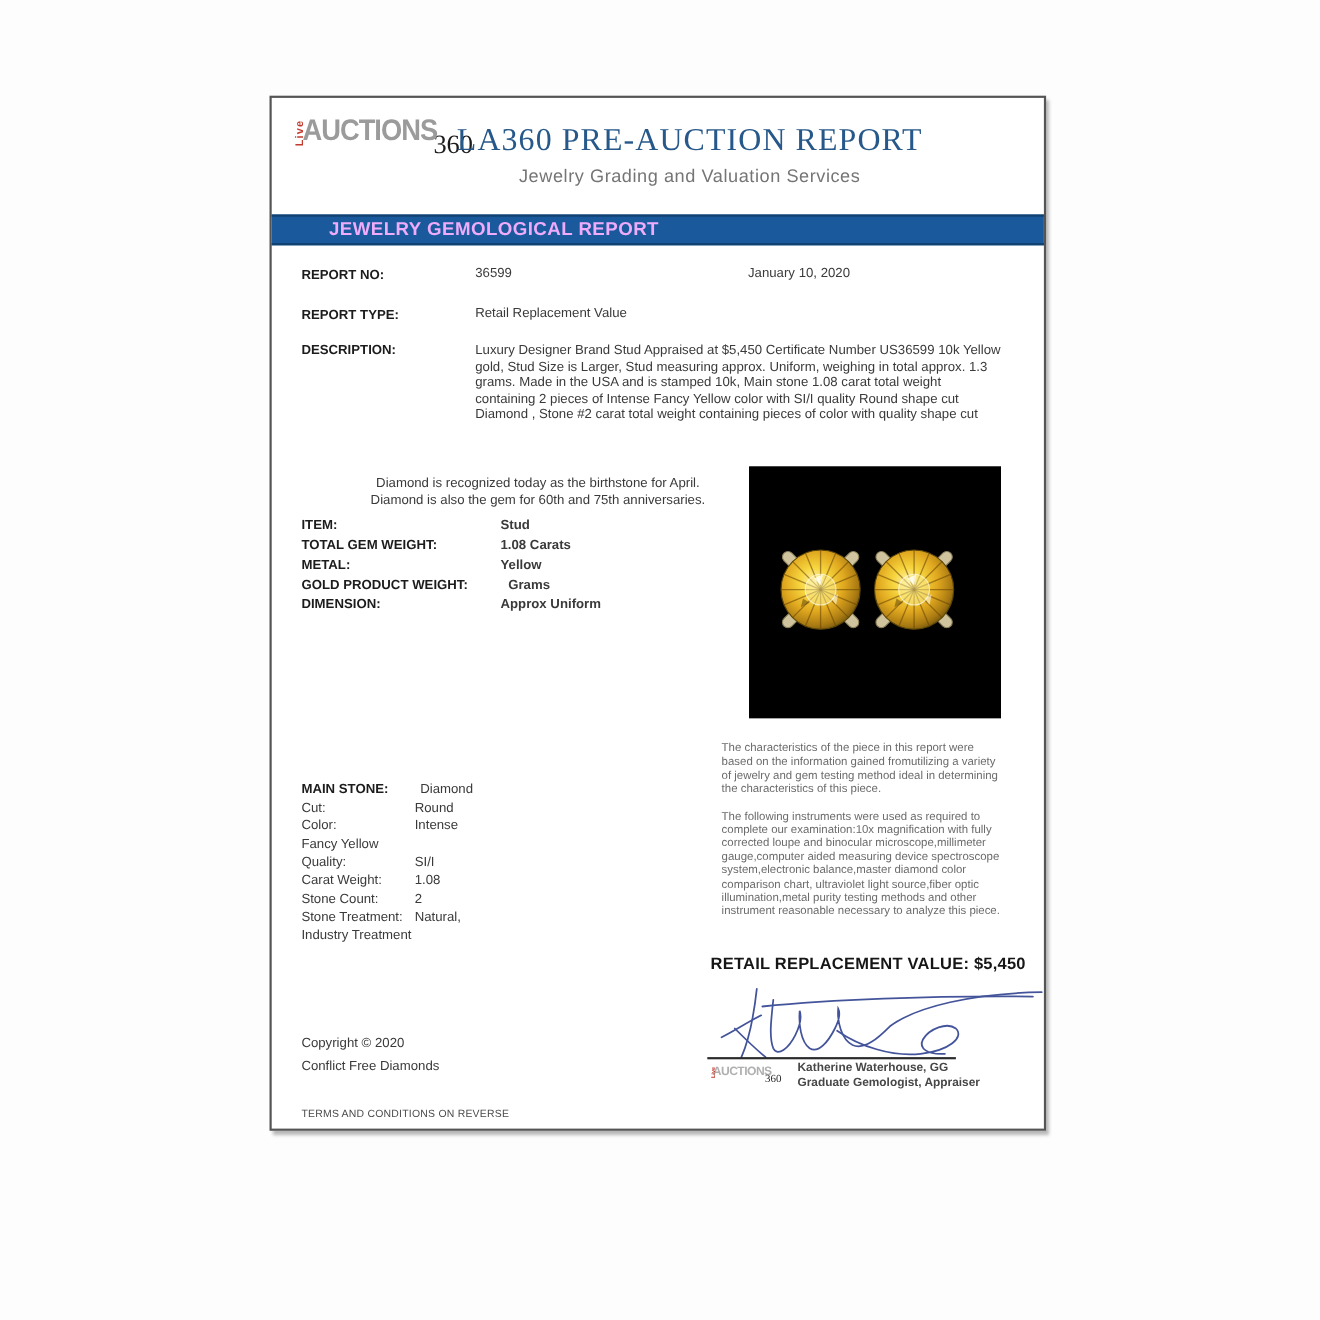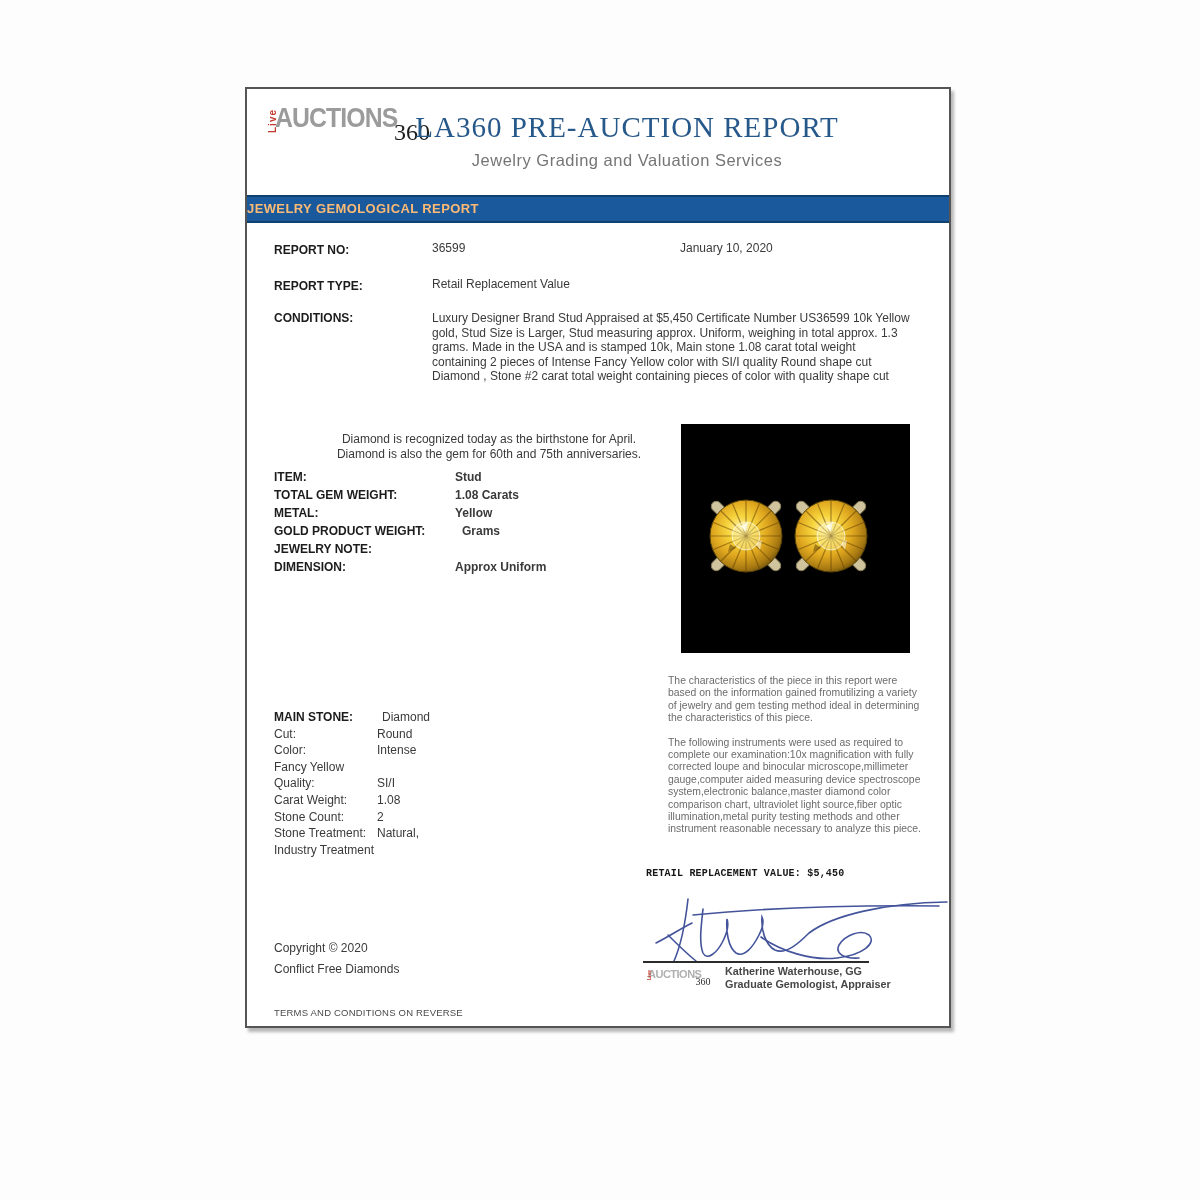--- a/index.html
+++ b/index.html
@@ -12,22 +12,22 @@
   .logo .live{color:#c23b2e;font-size:10px;font-weight:bold;letter-spacing:1px;
         transform:rotate(-90deg) translate(-30px,0);transform-origin:top left;display:inline-block;width:30px;}
   .logo .auctions{color:#9b9b9b;font-size:27px;font-weight:bold;letter-spacing:-1px;margin-left:-22px;
         transform:scaleX(.92);transform-origin:left;}
   .logo .n360{font-family:"Liberation Serif", serif;color:#1c1c1c;font-size:24px;margin-left:-14px;margin-top:16px;}
   .titleblock{position:absolute;left:110px;top:22px;width:540px;text-align:center;}
   .title{font-family:"Liberation Serif", serif;color:#27588a;font-size:29px;letter-spacing:1px;white-space:nowrap;}
   .subtitle{color:#757575;font-size:16.5px;margin-top:7px;letter-spacing:.5px;}
   .band{position:absolute;left:0;top:106px;width:100%;height:24px;background:#1a5a9c;
         border-top:2px solid #10416f;border-bottom:2px solid #10416f;}
-  .band span{display:block;color:#fdba74;font-size:13px;font-weight:bold;letter-spacing:.4px;
-        line-height:24px;}
+  .band span{display:block;color:#f0abfc;font-size:17px;font-weight:bold;letter-spacing:.4px;
+        line-height:24px;padding-left:52px;}
   
   .lbl{font-weight:bold;color:#1c1c1c;font-size:12px;}
   .val{color:#3a3a3a;font-size:12px;}
   .metarow{position:absolute;left:27px;width:650px;}
   .metarow .lbl{position:absolute;left:0;top:2px;}
   .metarow .v1{position:absolute;left:158px;top:0;}
   .metarow .v2{position:absolute;left:406px;top:0;}
   .descrow{position:absolute;left:27px;top:222px;width:655px;}
   .descrow .lbl{position:absolute;left:0;top:0;}
   .desc-text{position:absolute;left:158px;top:0;width:478px;font-size:12px;line-height:14.6px;color:#3a3a3a;}
@@ -37,24 +37,24 @@
   .if-row{position:relative;height:18px;}
   .if-row .lbl{position:absolute;left:0;top:0;}
   .if-row .val{position:absolute;left:181px;top:0;font-weight:bold;}
   
   .photo{position:absolute;left:434px;top:335px;width:229px;height:229px;background:#000;}
   
   .mainstone{position:absolute;left:27px;top:620px;width:240px;font-size:12px;line-height:16.6px;color:#3a3a3a;}
   .ms-row .l{display:inline-block;min-width:103px;}
   .ms-row.first .l{font-weight:bold;color:#1c1c1c;min-width:108px;}
   
-  .chars{position:absolute;left:409px;top:586px;width:256px;font-size:10.4px;line-height:12.4px;color:#6b6b6b;margin-left:12px;}
+  .chars{position:absolute;left:409px;top:586px;width:256px;font-size:10.4px;line-height:12.4px;color:#6b6b6b;}
   .chars p{margin:0 0 12px 0;}
   
-  .retail{position:absolute;left:399px;top:779px;font-size:10px;font-weight:bold;color:#161616;letter-spacing:.2px;font-family:Liberation Mono, monospace;}
+  .retail{position:absolute;left:399px;top:779px;font-size:15px;font-weight:bold;color:#161616;letter-spacing:.2px;}
   .sig-svg{position:absolute;left:394px;top:806px;width:312px;height:68px;}
   .sig-line{position:absolute;left:396px;top:872px;width:226px;border-top:2px solid #2b2b2b;}
   .sig-logo{position:absolute;left:399px;top:879px;height:22px;display:flex;align-items:flex-start;}
   .sig-logo .live{color:#c23b2e;font-size:5px;font-weight:bold;transform:rotate(-90deg) translate(-12px,0);
         transform-origin:top left;display:inline-block;width:12px;}
   .sig-logo .auctions{color:#b0b0b0;font-size:11px;font-weight:bold;letter-spacing:-.5px;margin-left:-10px;}
   .sig-logo .n360{font-family:"Liberation Serif", serif;color:#2c2c2c;font-size:10px;margin-left:-6px;margin-top:8px;}
   .sig-name{position:absolute;left:478px;top:876px;font-size:10.8px;font-weight:bold;color:#474747;line-height:13px;}
   
   .copyblock{position:absolute;left:27px;top:849px;font-size:12px;color:#3a3a3a;line-height:21px;}
@@ -82,21 +82,21 @@
     <div class="metarow" style="top:152px;">
       <span class="lbl">REPORT NO:</span>
       <span class="val v1">36599</span>
       <span class="val v2">January 10, 2020</span>
     </div>
     <div class="metarow" style="top:188px;">
       <span class="lbl">REPORT TYPE:</span>
       <span class="val v1">Retail Replacement Value</span>
     </div>
     <div class="descrow">
-      <span class="lbl">CONDITIONS:</span>
+      <span class="lbl">DESCRIPTION:</span>
       <div class="desc-text">Luxury Designer Brand Stud Appraised at $5,450 Certificate Number US36599 10k Yellow gold, Stud Size is Larger, Stud measuring approx. Uniform, weighing in total approx. 1.3 grams. Made in the USA and is stamped 10k, Main stone 1.08 carat total weight containing 2 pieces of Intense Fancy Yellow color with SI/I quality Round shape cut Diamond , Stone #2 carat total weight containing pieces of color with quality shape cut</div>
     </div>
 
     <div class="birthstone">
       <div>Diamond is recognized today as the birthstone for April.</div>
       <div>Diamond is also the gem for 60th and 75th anniversaries.</div>
     </div>
 
     <div class="itemfields">
       <div class="if-row">
@@ -107,24 +107,20 @@
         <span class="lbl">TOTAL GEM WEIGHT:</span>
         <span class="val">1.08 Carats</span>
       </div>
       <div class="if-row">
         <span class="lbl">METAL:</span>
         <span class="val">Yellow</span>
       </div>
       <div class="if-row">
         <span class="lbl">GOLD PRODUCT WEIGHT:</span>
         <span class="val" style="left:188px">Grams</span>
-      </div>
-      <div class="if-row">
-        <span class="lbl">JEWELRY NOTE:</span>
-        <span class="val"></span>
       </div>
       <div class="if-row">
         <span class="lbl">DIMENSION:</span>
         <span class="val">Approx Uniform</span>
       </div>
     </div>
 
     <div class="photo">
       <svg width="229" height="229" viewBox="0 0 229 229">
         <defs>

